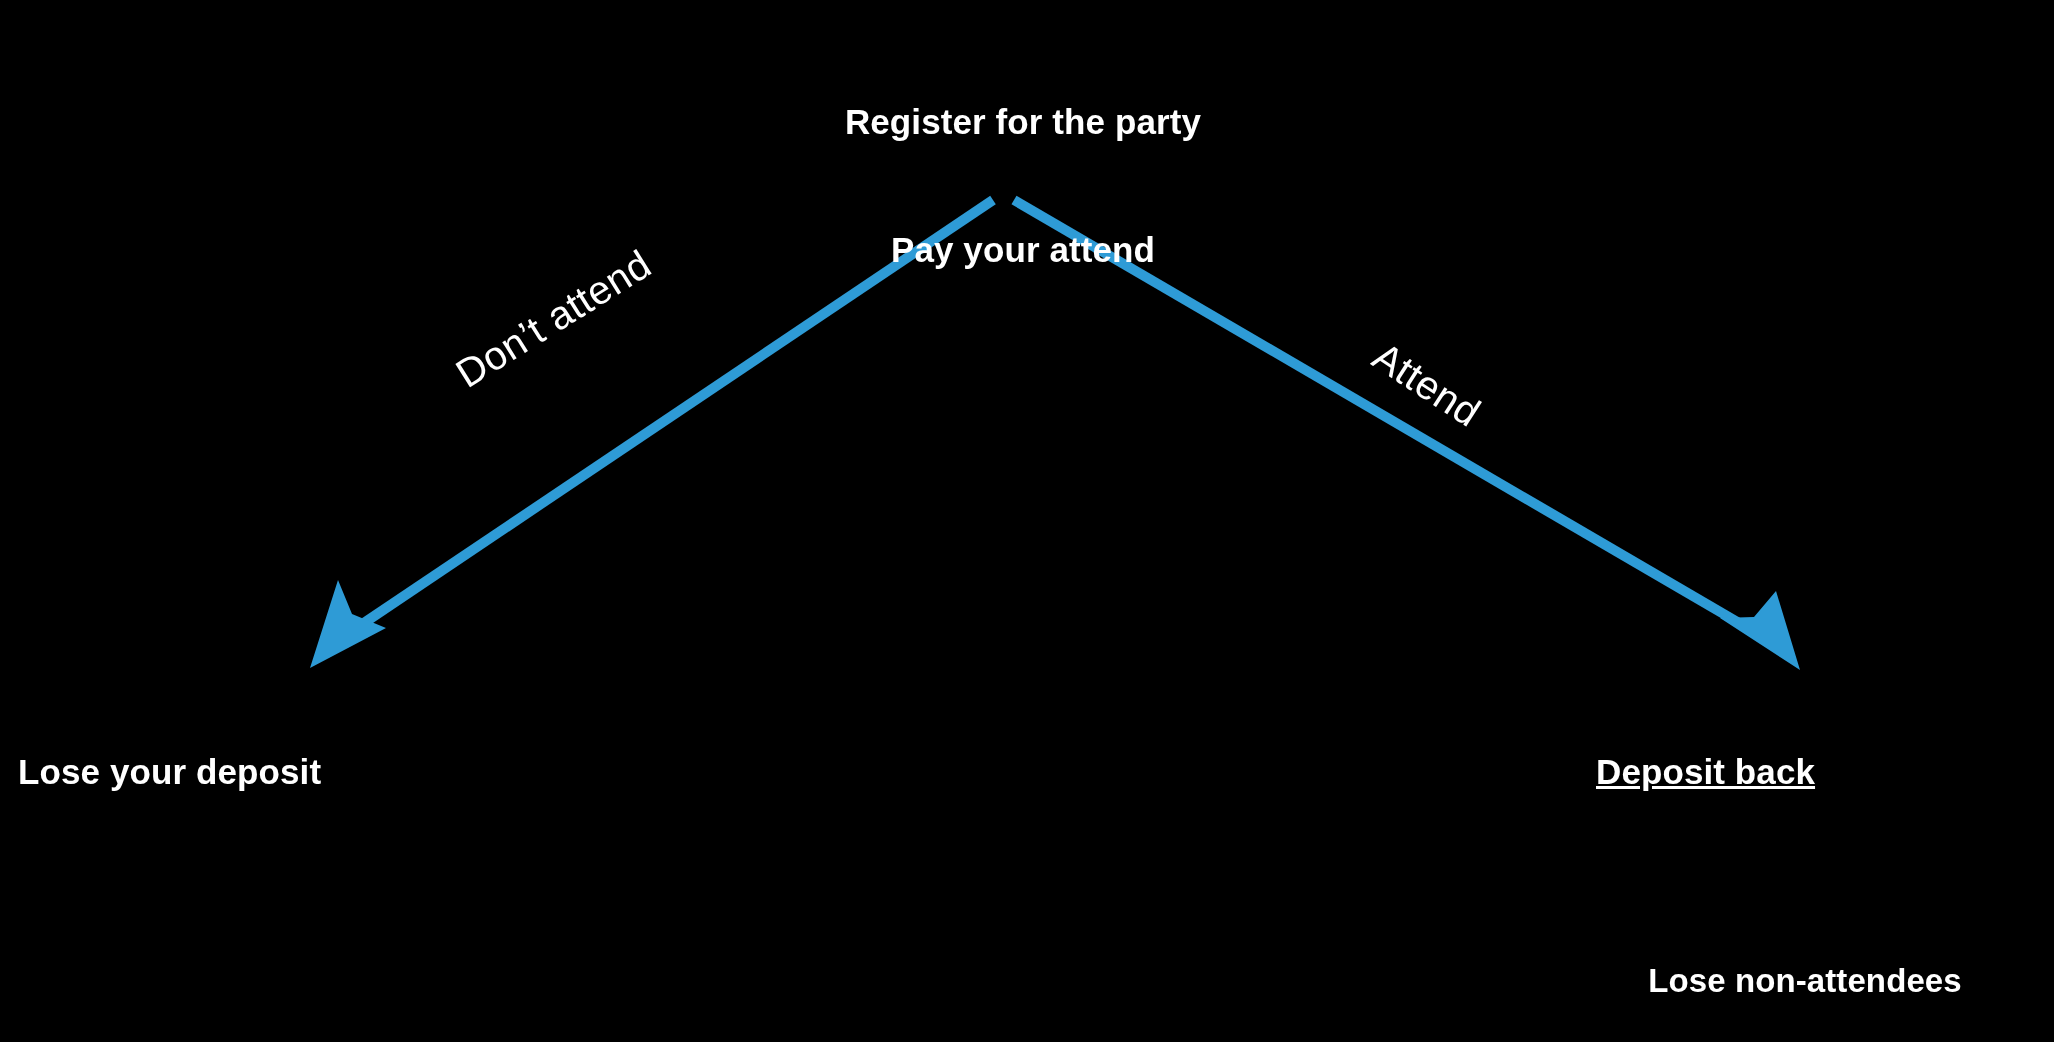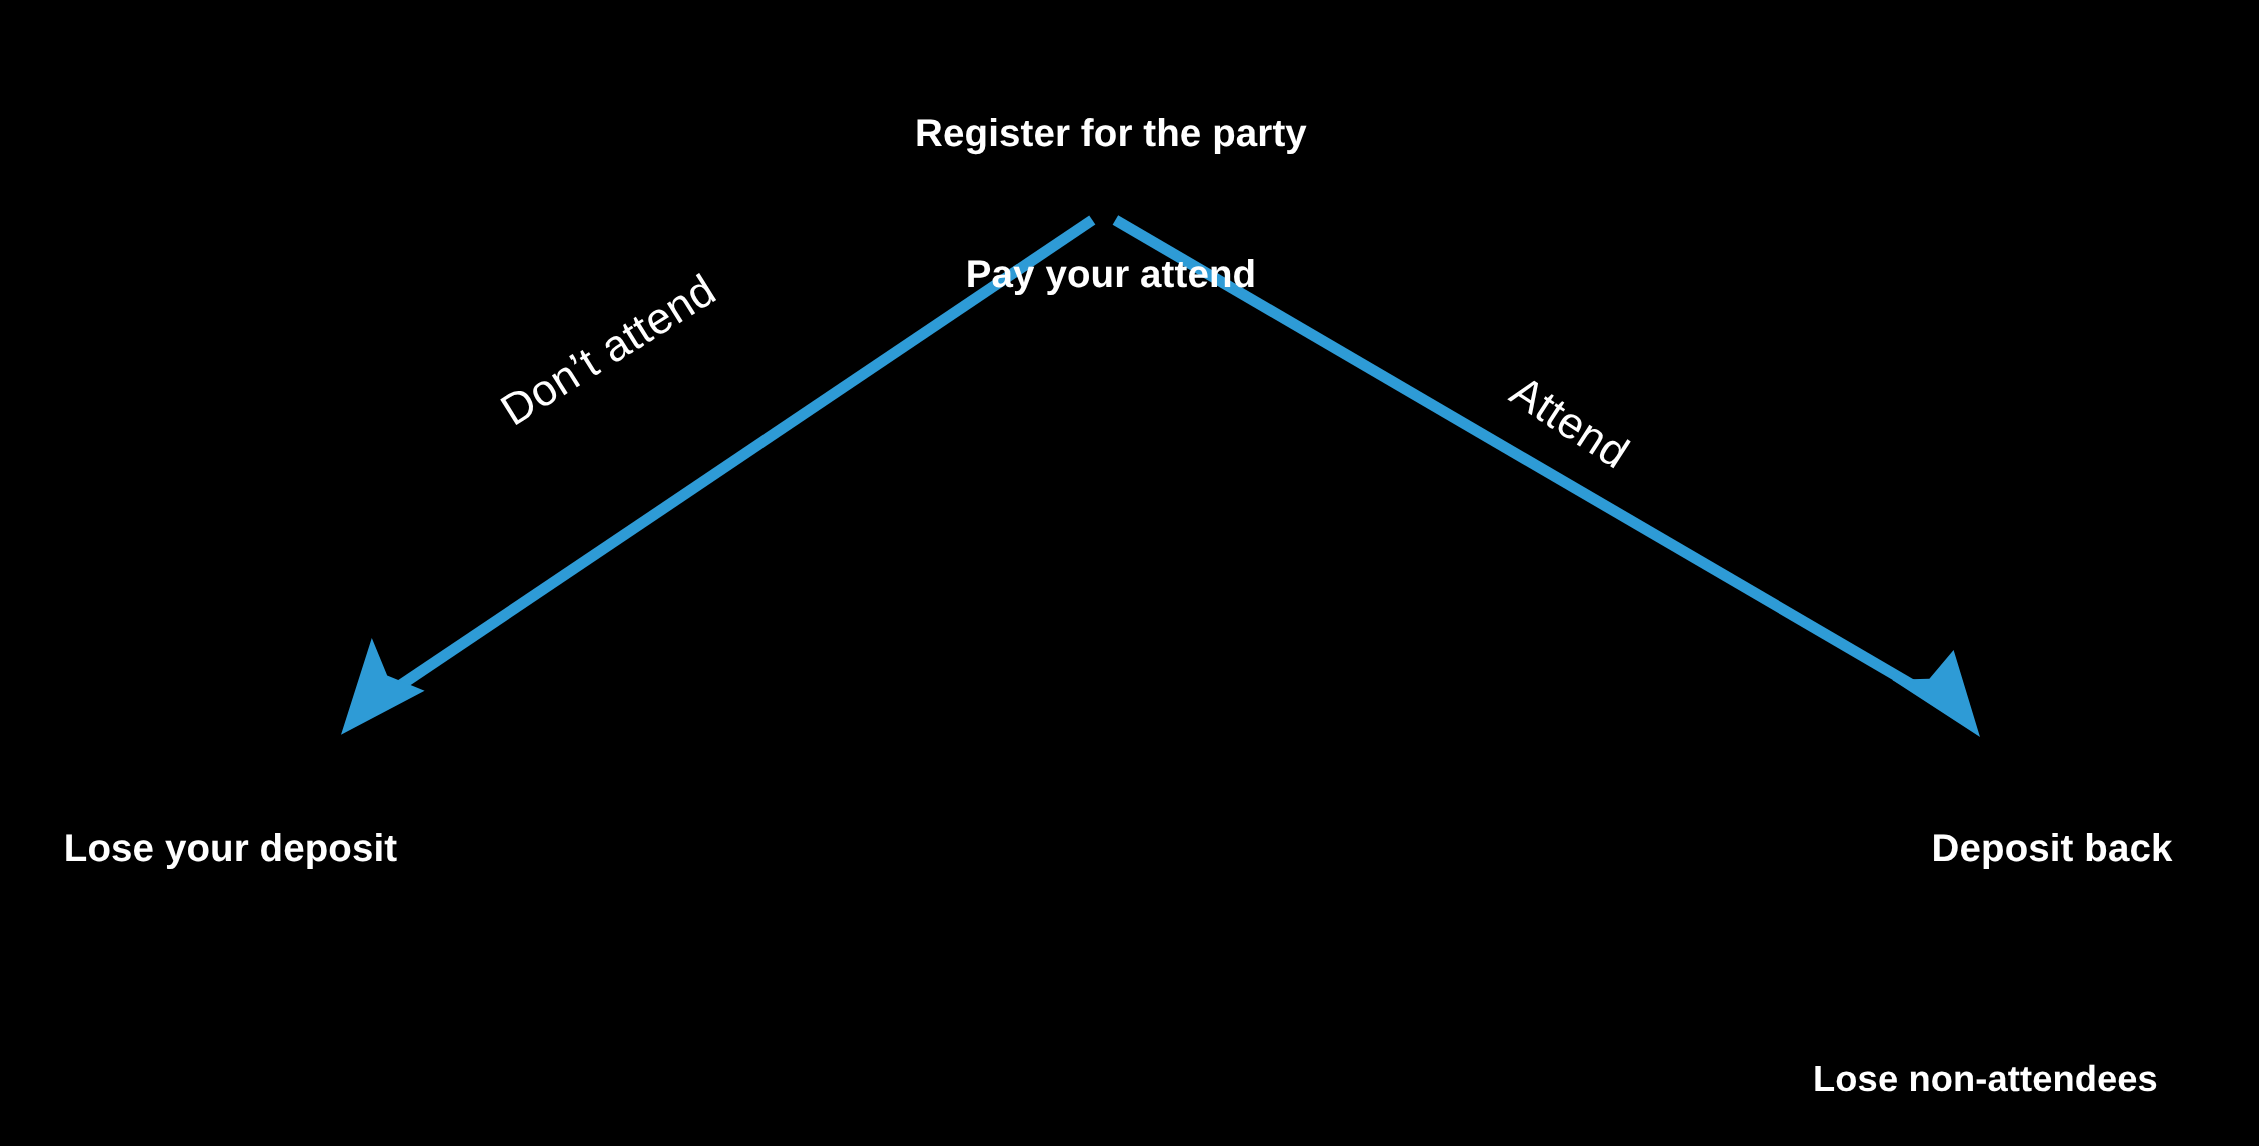--- a/index.html
+++ b/index.html
@@ -31,38 +31,39 @@
     white-space: pre;
     letter-spacing: 0.1px;
   }
   
   #root-node {
     left: 0px;
     top: 16px;
     width: 2020px;
     text-align: center;
     font-size: 35px;
+    padding-left: 13px;
   }
   #root-node .ln {
     display: block;
   }
   
   #outcome-lose {
     left: 18px;
     top: 751px;
     font-size: 35px;
     text-align: left;
-    margin-left: 40px;
   }
   
   #outcome-deposit-back {
-    left: 1756px;
+    left: 1596px;
     top: 751px;
     font-size: 35px;
     text-align: left;
+    text-decoration: underline;
   }
   
   #outcome-share {
     left: 1570px;
     top: 880px;
     width: 470px;
     font-size: 33px;
     text-align: center;
   }
   #outcome-share .ln {

